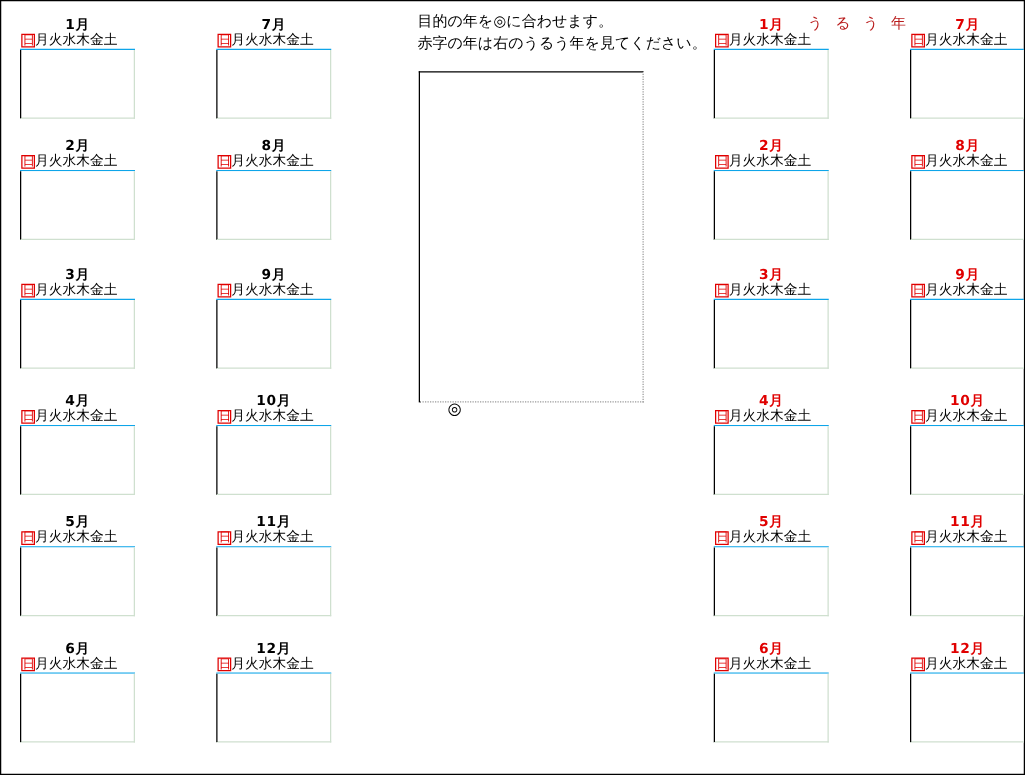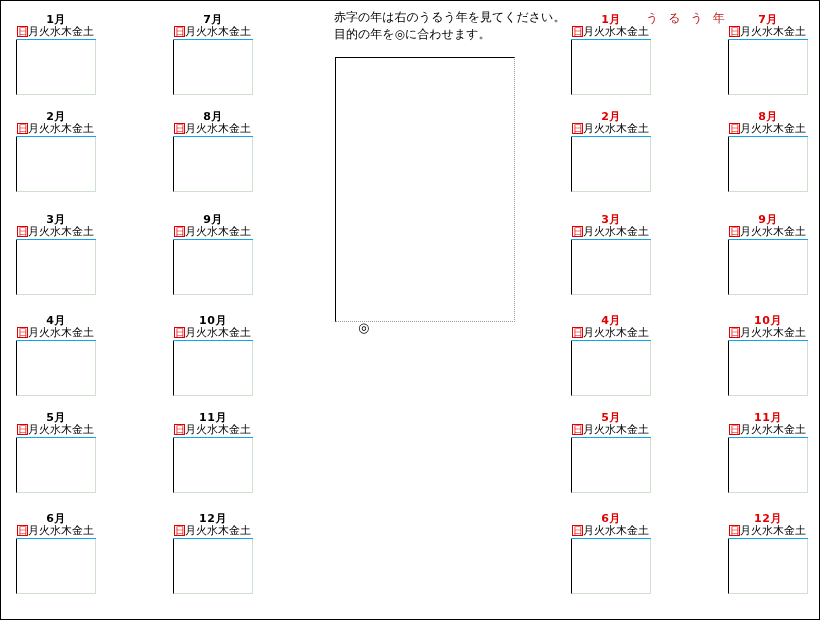--- a/index.html
+++ b/index.html
@@ -17,21 +17,21 @@
     height: 620px;
     box-sizing: border-box;
     border: 1px solid #000000;
     background: #ffffff;
     overflow: hidden;
   }
 
   
   .month-block {
     position: absolute;
-    width: 80px;
+    width: 92px;
   }
   .month-title {
     font-size: 11px;
     font-weight: bold;
     line-height: 13px;
     text-align: center;
     letter-spacing: 0.5px;
     color: #000000;
     height: 13px;
     white-space: nowrap;
@@ -119,22 +119,22 @@
     letter-spacing: 10px;
     white-space: nowrap;
   }
 </style>
 </head>
 <body>
 
 <div id="page">
 
   <div id="center-panel">
+    <div class="instruction-line">目的の年を◎に合わせます。</div>
     <div class="instruction-line">赤字の年は右のうるう年を見てください。</div>
-    <div class="instruction-line">目的の年を◎に合わせます。</div>
   </div>
 
   <div id="dial-box"></div>
   <div id="dial-marker">◎</div>
 
   <div id="leap-heading">うるう年</div>
 
   <div id="months-root">
       <div class="month-block" style="left: 15px; top: 12px;">
         <div class="month-title">1月</div>

